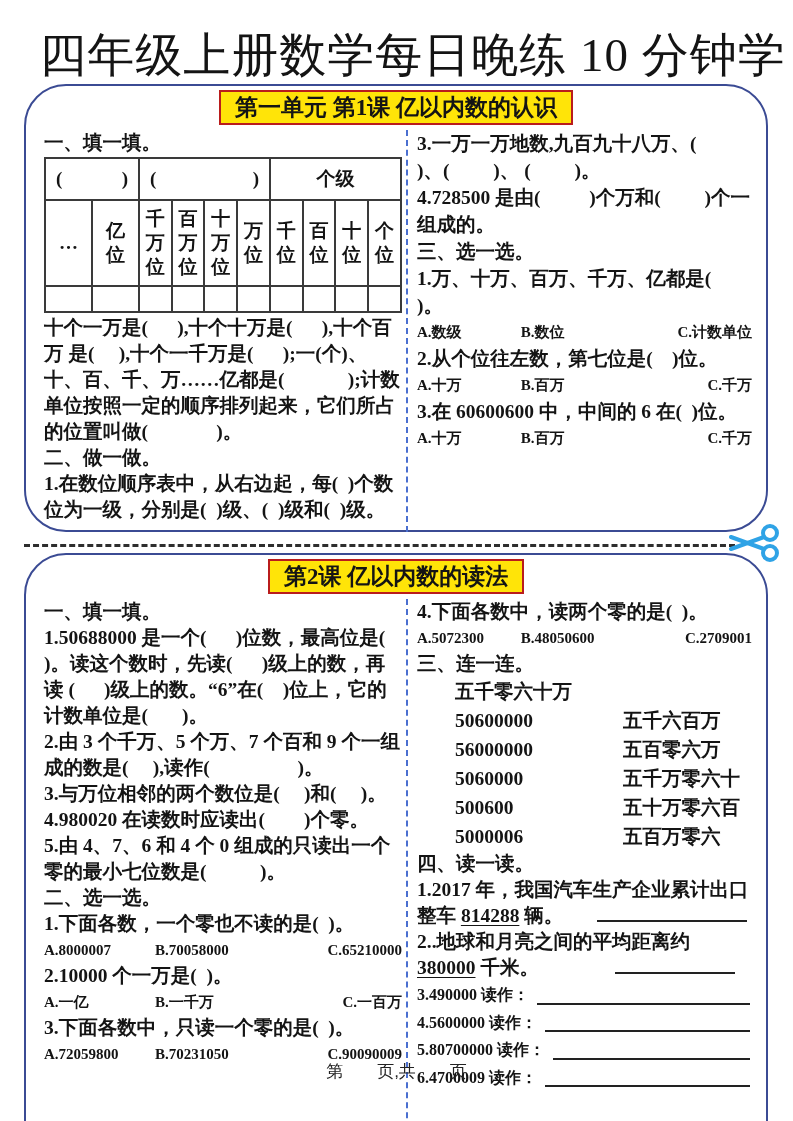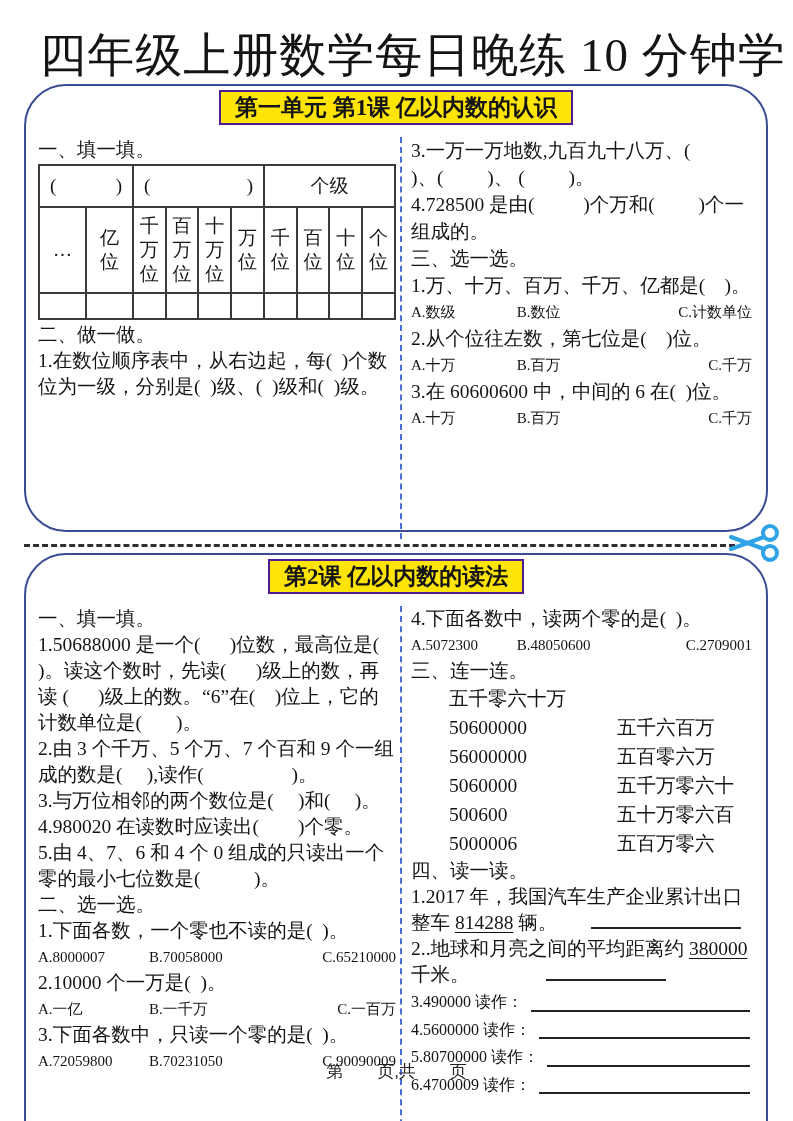--- a/index.html
+++ b/index.html
@@ -14,24 +14,24 @@
     text-align:center; font-size:47px; font-weight:normal; letter-spacing:1px;
   }
   .box {
     position:absolute; left:24px; width:744px;
     border:2.5px solid #3b4b94; border-radius:42px; background:#fff;
   }
   #box1 { top:84px;  height:448px; }
   #box2 { top:553px; height:666px; }
   .box-header {
     width:max-content; margin:4px auto 0;
-    background:#ffe408; border:2px solid #4c1d95;
+    background:#ffe408; border:2px solid #b91c1c;
     font-weight:bold; font-size:23px; line-height:29px; padding:1px 14px;
   }
-  .cols { display:flex; margin-top:12px; padding-left:12px; height:calc(100% - 42px); }
+  .cols { display:flex; margin-top:5px; padding-left:18px; height:calc(100% - 42px);font-weight:bold; }
   .col-left  { width:362px; padding-right:4px; }
   .col-right { flex:1; padding-left:9px; padding-right:14px;
                border-left:2px dashed #4a6fd0; }
   p, .tline {
     font-size:19.5px; line-height:26px; white-space:pre-wrap;
   }
   .s1-right p, .s1-right .tline { line-height:27px; }
   
   table.pvt { border-collapse:collapse; width:358px; margin:1px 0 2px 0; table-layout:fixed; }
   table.pvt td { border:2px solid #3a3a3a; text-align:center; vertical-align:middle;
@@ -124,20 +124,21 @@
           <td></td>
               <td></td>
           <td></td>
               <td></td>
           <td></td>
               <td></td>
         </tr>
       </tbody>
         </table>
 
+      <p>十个一万是(      ),十个十万是(      ),十个百万 是(     ),十个一千万是(      );一(个)、十、百、千、万……亿都是(             );计数单位按照一定的顺序排列起来，它们所占的位置叫做(              )。</p>
       <p class="tline">二、做一做。</p>
       <p>1.在数位顺序表中，从右边起，每(  )个数位为一级，分别是(  )级、(  )级和(  )级。</p>
     </div>
 
     <div class="col-right s1-right">
       <p>3.一万一万地数,九百九十八万、(        )、(         )、 (         )。</p>
       <p>4.728500 是由(          )个万和(         )个一组成的。</p>
       <p class="tline">三、选一选。</p>
       <p>1.万、十万、百万、千万、亿都是(    )。</p>
       <div class="opts">

